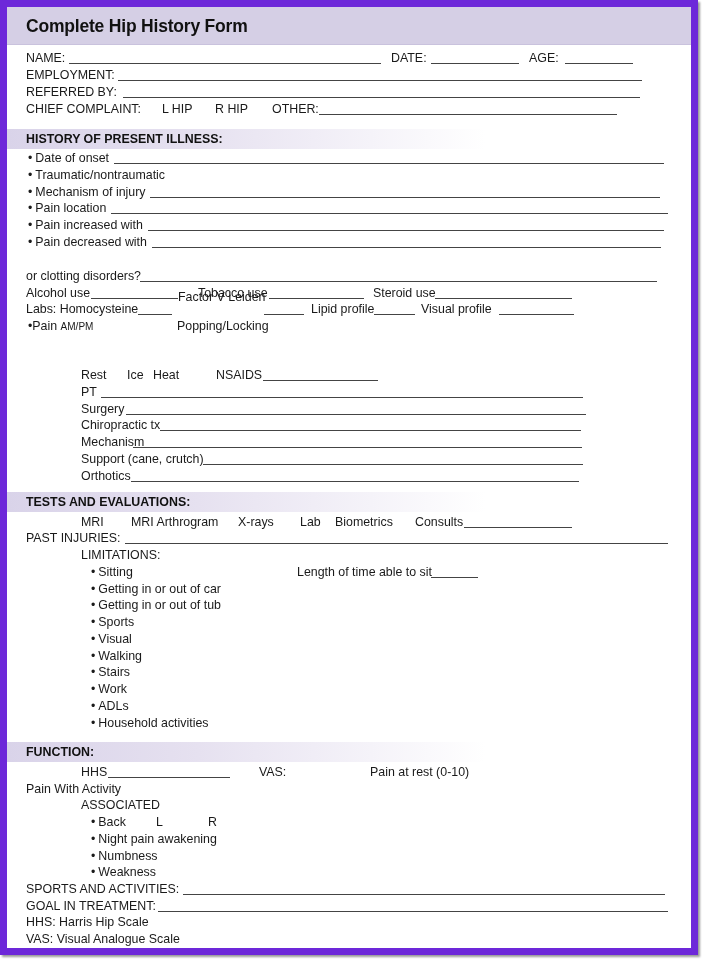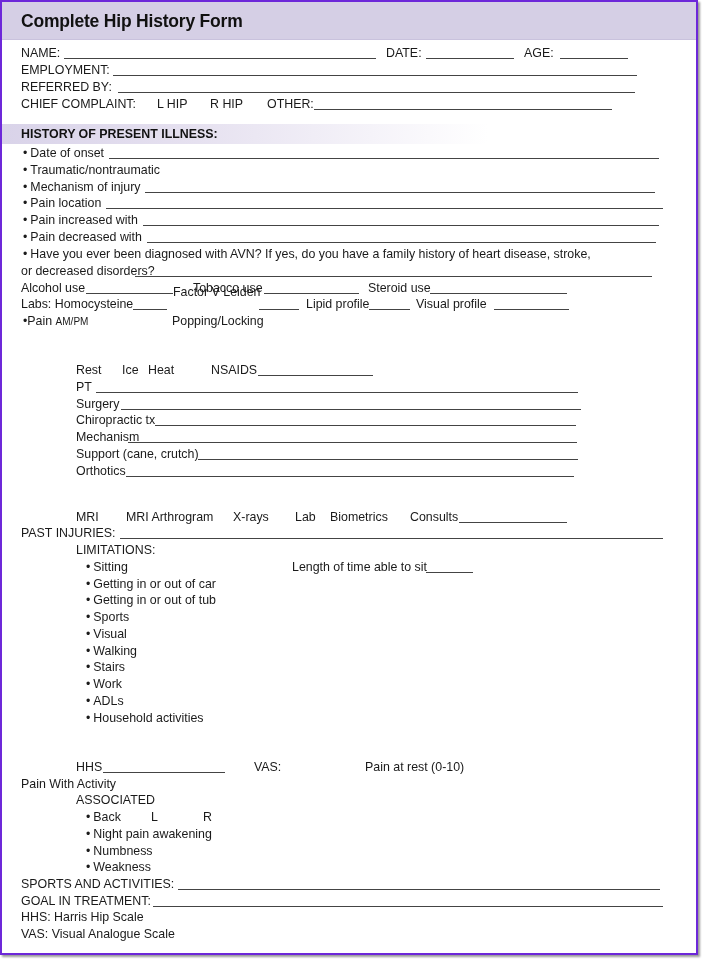--- a/index.html
+++ b/index.html
@@ -1,19 +1,19 @@
 <!DOCTYPE html>
 <html><head>
 <meta charset="utf-8">
 <style>
   html, body { margin: 0; padding: 0; background: #ffffff; }
   body { width: 702px; height: 959px; position: relative; overflow: hidden;
          font-family: "Liberation Sans", sans-serif; color: #1a1a1a; }
   .page { position: absolute; left: 0; top: 0; width: 698px; height: 955px;
-          border: 2px solid #6d28d9; box-shadow: 2px 2px 2px #9a9a9a; background: #fff; box-sizing: border-box; }
+          border: 7px solid #6d28d9; box-shadow: 2px 2px 2px #9a9a9a; background: #fff; box-sizing: border-box; }
   .title-bar { position: absolute; left: 0; top: 0; width: 100%; height: 37px;
                background: #d5cfe5; border-bottom: 1px solid #c9c2dd; }
   .title { position: absolute; left: 19px; top: 9px; font-size: 17.5px; font-weight: bold;
            letter-spacing: -0.2px; color: #111; }
   .t { position: absolute; white-space: nowrap; font-size: 12.4px; line-height: 15px; }
   .line { position: absolute; height: 0; border-bottom: 1px solid #444; }
   .sec { position: absolute; left: 0; width: 100%; height: 20px;
          background: linear-gradient(to right, #d9d3e9 0%, #e6e1f0 28%, #ffffff 70%); text-decoration: underline; }
   .sec .lbl { position: absolute; left: 19px; top: 3px; font-size: 12.4px; font-weight: bold; color: #111; }
   .bullet::before { content: "\2022"; margin-right: 3px; }
@@ -61,22 +61,21 @@
 
   <span class="t bullet" style="left:21px;top:194px">Pain location</span>
   <div class="line" style="left:104px;top:206px;width:557px"></div>
 
   <span class="t bullet" style="left:21px;top:211px">Pain increased with</span>
   <div class="line" style="left:141px;top:223px;width:516px"></div>
 
   <span class="t bullet" style="left:21px;top:228px">Pain decreased with</span>
   <div class="line" style="left:145px;top:240px;width:509px"></div>
 
-  <span class="t bullet" style="left:21px;top:245px">Have you ever been diagnosed with AVN?  If yes, do you have a family history of heart disease, stroke,</span>
-  <span class="t" style="left:19px;top:262px">or decreased disorders?</span>
+  <span class="t" style="left:19px;top:262px">or clotting disorders?</span>
   <div class="line" style="left:133px;top:274px;width:517px"></div>
 
   <span class="t" style="left:19px;top:279px">Alcohol use</span>
   <div class="line" style="left:84px;top:291px;width:87px"></div>
   <span class="t" style="left:191px;top:279px">Tobacco use</span>
   <div class="line" style="left:262px;top:291px;width:95px"></div>
   <span class="t" style="left:366px;top:279px">Steroid use</span>
   <div class="line" style="left:428px;top:291px;width:137px"></div>
 
   <span class="t" style="left:19px;top:295px">Labs: Homocysteine</span>
@@ -112,20 +111,23 @@
 
   <span class="t" style="left:74px;top:428px">Mechanism</span>
   <div class="line" style="left:126px;top:440px;width:449px"></div>
 
   <span class="t" style="left:74px;top:445px">Support (cane, crutch)</span>
   <div class="line" style="left:196px;top:457px;width:380px"></div>
 
   <span class="t" style="left:74px;top:462px">Orthotics</span>
   <div class="line" style="left:124px;top:474px;width:448px"></div>
 
+  <div class="sec" style="top:485px">
+    <span class="lbl">TESTS AND EVALUATIONS:</span>
+  </div>
 
   <span class="t" style="left:74px;top:508px">MRI</span>
   <span class="t" style="left:124px;top:508px">MRI Arthrogram</span>
   <span class="t" style="left:231px;top:508px">X-rays</span>
   <span class="t" style="left:293px;top:508px">Lab</span>
   <span class="t" style="left:328px;top:508px">Biometrics</span>
   <span class="t" style="left:408px;top:508px">Consults</span>
   <div class="line" style="left:457px;top:520px;width:108px"></div>
 
   <span class="t" style="left:19px;top:524px">PAST INJURIES:</span>
@@ -139,20 +141,23 @@
   <span class="t bullet" style="left:84px;top:575px">Getting in or out of car</span>
   <span class="t bullet" style="left:84px;top:591px">Getting in or out of tub</span>
   <span class="t bullet" style="left:84px;top:608px">Sports</span>
   <span class="t bullet" style="left:84px;top:625px">Visual</span>
   <span class="t bullet" style="left:84px;top:642px">Walking</span>
   <span class="t bullet" style="left:84px;top:658px">Stairs</span>
   <span class="t bullet" style="left:84px;top:675px">Work</span>
   <span class="t bullet" style="left:84px;top:692px">ADLs</span>
   <span class="t bullet" style="left:84px;top:709px">Household activities</span>
 
+  <div class="sec" style="top:735px">
+    <span class="lbl">FUNCTION:</span>
+  </div>
 
   <span class="t" style="left:74px;top:758px">HHS</span>
   <div class="line" style="left:101px;top:770px;width:122px"></div>
   <span class="t" style="left:252px;top:758px">VAS:</span>
   <span class="t" style="left:363px;top:758px">Pain at rest (0-10)</span>
 
   <span class="t" style="left:19px;top:775px">Pain With Activity</span>
   <span class="t" style="left:74px;top:791px">ASSOCIATED</span>
 
   <span class="t bullet" style="left:84px;top:808px">Back</span>

